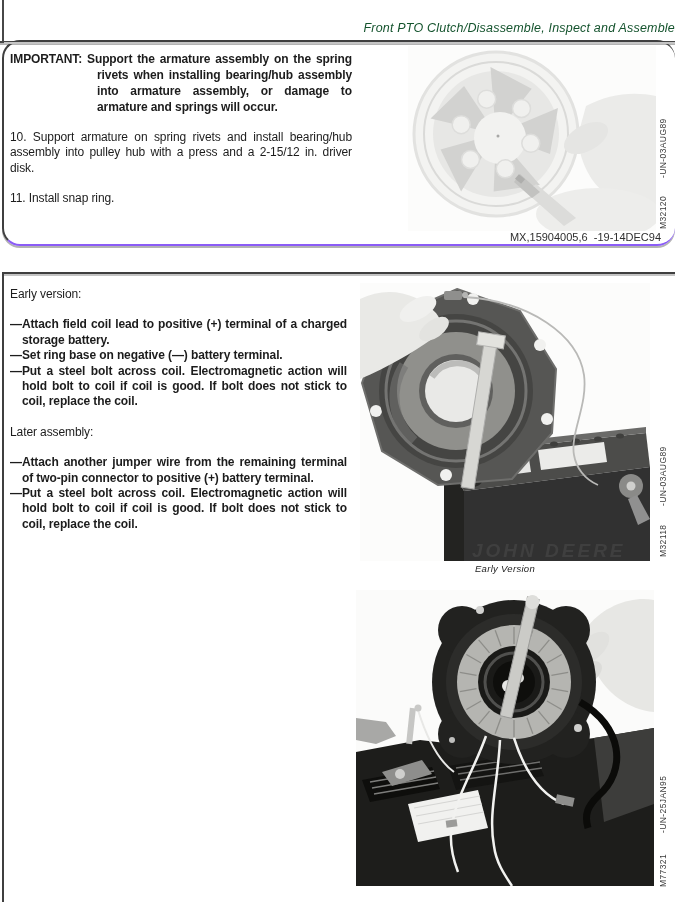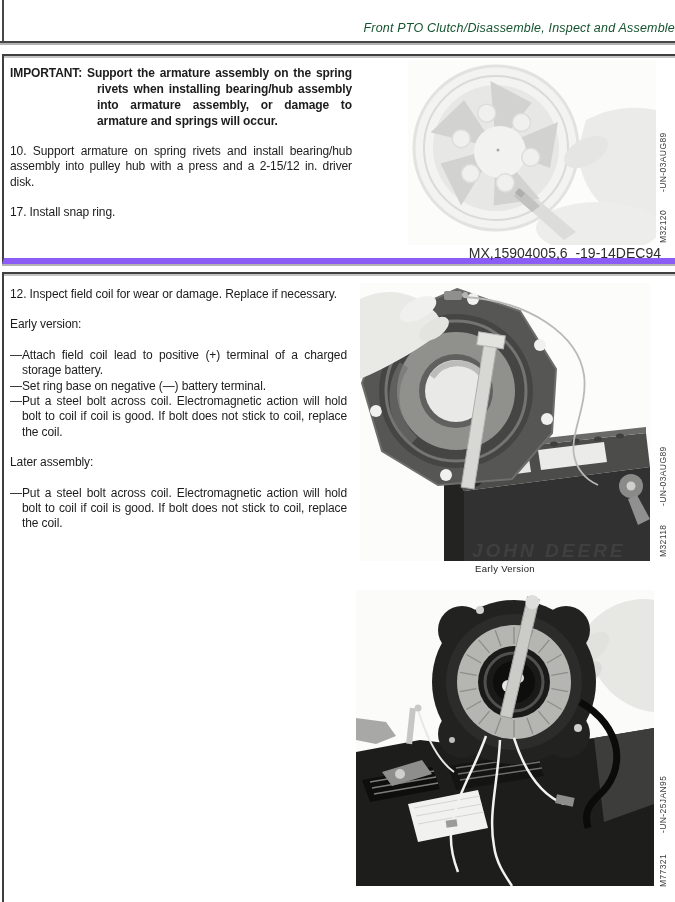--- a/index.html
+++ b/index.html
@@ -13,60 +13,60 @@
     position:absolute; top:21px; left:0; width:675px; text-align:right;
     font-style:italic; font-size:12.5px; letter-spacing:0.2px; color:#14532d;
   }
   .vline-top { position:absolute; left:2px; top:0; width:2px; height:41px; background:#474747; }
   .hrule { position:absolute; left:0; width:675px; height:2px; background:#474747; border-bottom:2px solid #b3b3b3; }
   
   .box {
     position:absolute; left:2px; width:671px;
     border-left:2px solid #3f3f3f; border-top:2px solid #3f3f3f;
   }
-  .sec1 { top:54px; height:202px; border-bottom:6px solid #8b5cf6; box-shadow:0 2px 0 #b3b3b3; }
+  .sec1 { top:40px; height:202px; border-bottom:2px solid #8b5cf6; box-shadow:0 2px 0 #b3b3b3;border-radius:18px; }
   .sec2 { top:272px; height:628px; }
   .box-top-shadow { position:absolute; top:0; left:0; right:0; height:2px; background:#c4c4c4; }
   
   p { margin:0 0 15px 0; }
   .col1 { position:absolute; left:6px; top:9px; width:342px; }
   .col2 { position:absolute; left:6px; top:13px; width:350px; }
   .step, .dash, .vhead { font-size:12px; line-height:15.4px; letter-spacing:-0.1px; }
   .step { text-align:justify; }
   .important {
     font-weight:bold; font-size:12px; line-height:16px; letter-spacing:-0.1px;
     padding-left:87px; text-indent:-87px; text-align:justify; margin-bottom:15px;
   }
   .dash { padding-left:12px; text-indent:-12px; text-align:justify; margin:0; }
-  .dash-list { margin:0 13px 15px 0; }
+  .dash-list { margin:0 13px 15px 0;font-weight:bold; }
   
   .photo { position:absolute; display:block; }
   .vtext {
     position:absolute; writing-mode:vertical-rl; transform:rotate(180deg);
     font-size:8.5px; line-height:11px; letter-spacing:0.4px; color:#3a3a3a; white-space:nowrap;
   }
-  .caption { position:absolute; font-size:9.5px; letter-spacing:0.3px; color:#222; text-align:center; }
-  .refcode { position:absolute; right:14px; top:189px; font-size:14px; color:#2e2e2e; white-space:pre; }
+  .caption { position:absolute; font-style:italic; font-size:9.5px; letter-spacing:0.3px; color:#222; text-align:center; }
+  .refcode { position:absolute; right:14px; top:189px; font-size:11px; color:#2e2e2e; white-space:pre; }
 </style>
 </head>
 <body>
 
 <div class="page">
 
   <div class="header-title">Front PTO Clutch/Disassemble, Inspect and Assemble</div>
   <div class="vline-top"></div>
   <div class="hrule" style="top:41px"></div>
 
   <section class="box sec1">
     <div class="box-top-shadow"></div>
 
     <div class="col1">
       <p class="important"><span>IMPORTANT:</span> <span>Support the armature assembly on the spring rivets when installing bearing/hub assembly into armature assembly, or damage to armature and springs will occur.</span></p>
       <p class="step">10. Support armature on spring rivets and install bearing/hub assembly into pulley hub with a press and a 2-15/12 in. driver disk.</p>
-      <p class="step">17. Install snap ring.</p>
+      <p class="step">11. Install snap ring.</p>
     </div>
 
     <svg class="photo" style="left:404px;top:4px" width="248" height="185" viewBox="0 0 248 185">
       <rect width="248" height="185" fill="#fcfcfb"></rect>
       <g>
         <circle cx="88" cy="88" r="82" fill="#f3f3f1"></circle>
         <circle cx="88" cy="88" r="82" fill="none" stroke="#e2e2e0" stroke-width="3"></circle>
         <circle cx="88" cy="88" r="72" fill="none" stroke="#dadad8" stroke-width="2"></circle>
         <circle cx="88" cy="88" r="63" fill="#e7e7e5"></circle>
         <g fill="#d2d2d0">
@@ -99,29 +99,29 @@
 
     <div class="vtext" style="left:654px;top:78px;height:58px">-UN-03AUG89</div>
     <div class="vtext" style="left:654px;top:157px;height:30px">M32120</div>
     <div class="refcode">MX,15904005,6  -19-14DEC94</div>
   </section>
 
   <section class="box sec2">
     <div class="box-top-shadow"></div>
 
     <div class="col2">
-      <p class="step">12. Inspect field coil for wear or damage. Replace if necessary.</p>
       <p class="vhead">Early version:</p>
       <div class="dash-list">
         <p class="dash">—Attach field coil lead to positive (+) terminal of a charged storage battery.</p>
         <p class="dash">—Set ring base on negative (—) battery terminal.</p>
         <p class="dash">—Put a steel bolt across coil. Electromagnetic action will hold bolt to coil if coil is good. If bolt does not stick to coil, replace the coil.</p>
       </div>
       <p class="vhead">Later assembly:</p>
       <div class="dash-list">
+        <p class="dash">—Attach another jumper wire from the remaining terminal of two-pin connector to positive (+) battery terminal.</p>
         <p class="dash">—Put a steel bolt across coil. Electromagnetic action will hold bolt to coil if coil is good. If bolt does not stick to coil, replace the coil.</p>
       </div>
     </div>
 
     <svg class="photo" style="left:356px;top:9px" width="290" height="278" viewBox="0 0 290 278">
       <rect width="290" height="278" fill="#fcfcfb"></rect>
       <g>
         <path d="M84,172 L286,150 L290,184 L104,208 Z" fill="#4c4c4a"></path>
         <path d="M84,172 L286,150 L286,144 L84,166 Z" fill="#6a6a68"></path>
         <path d="M112,176 L168,169 L171,189 L115,196 Z" fill="#e7e7e5"></path>

